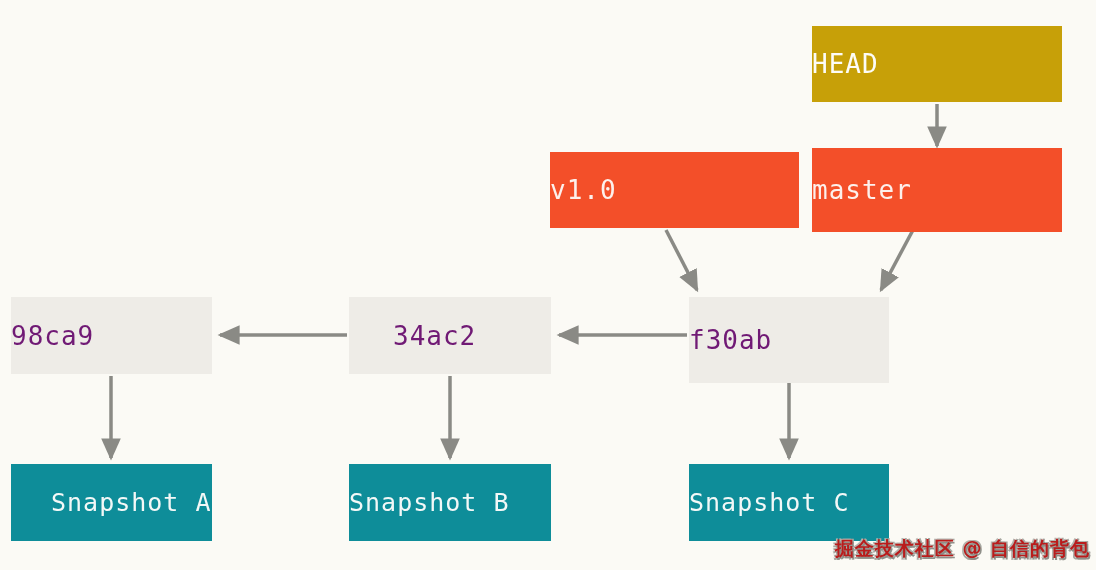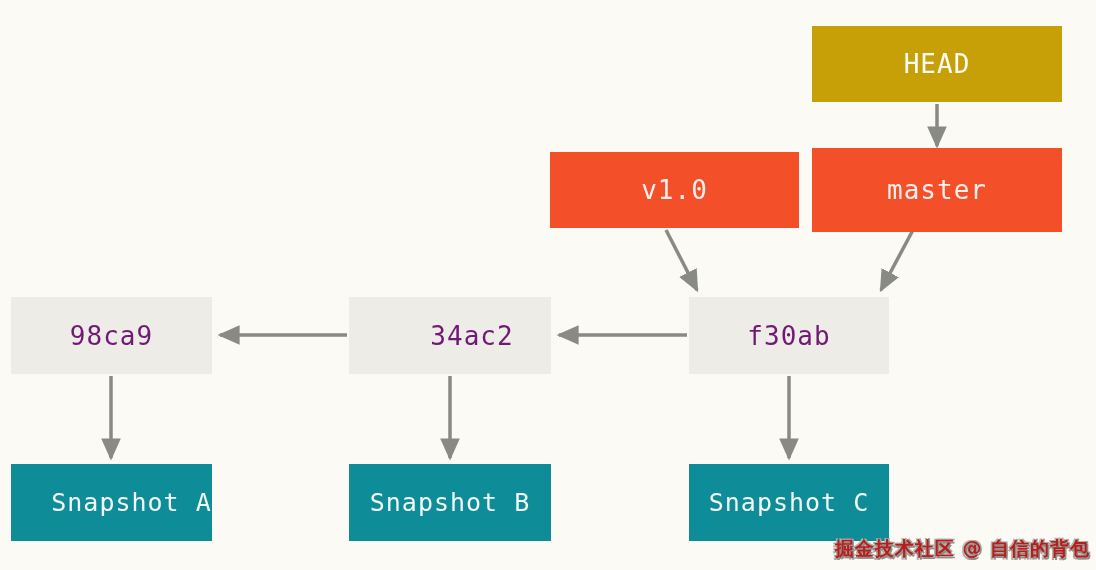--- a/index.html
+++ b/index.html
@@ -15,41 +15,41 @@
   }
   .canvas {
     position: relative;
     width: 1096px;
     height: 570px;
   }
   .node {
     position: absolute;
     display: flex;
     align-items: center;
-    justify-content: center;
+    justify-content: flex-start;
     font-size: 26px;
     letter-spacing: 1px;
     box-sizing: border-box;
   }
   .node.head {
     background: #c7a008;
     color: #fdfcf7;
     left: 812px; top: 26px; width: 250px; height: 76px;
   }
   .node.branch {
     background: #f34f29;
     color: #fdf0ec;
   }
   .node.tag-v10   { left: 550px; top: 152px; width: 249px; height: 76px; }
   .node.br-master { left: 812px; top: 148px; width: 250px; height: 84px; }
   .node.commit {
     background: #eeece7;
     color: #701a75;
   }
-  .node.commit-3 { left: 689px; top: 297px; width: 200px; height: 77px; }
+  .node.commit-3 { left: 689px; top: 297px; width: 200px; height: 86px; }
   .node.commit-2 { left: 349px; top: 297px; width: 202px; height: 77px; padding-left: 44px; }
   .node.commit-1 { left: 11px;  top: 297px; width: 201px; height: 77px; }
   .node.snapshot {
     background: #0e8d99;
     color: #f3f8f7;
     font-size: 25px;
   }
   .node.snap-a { left: 11px;  top: 464px; width: 201px; height: 77px; padding-left: 40px; }
   .node.snap-b { left: 349px; top: 464px; width: 202px; height: 77px; }
   .node.snap-c { left: 689px; top: 464px; width: 200px; height: 77px; }

